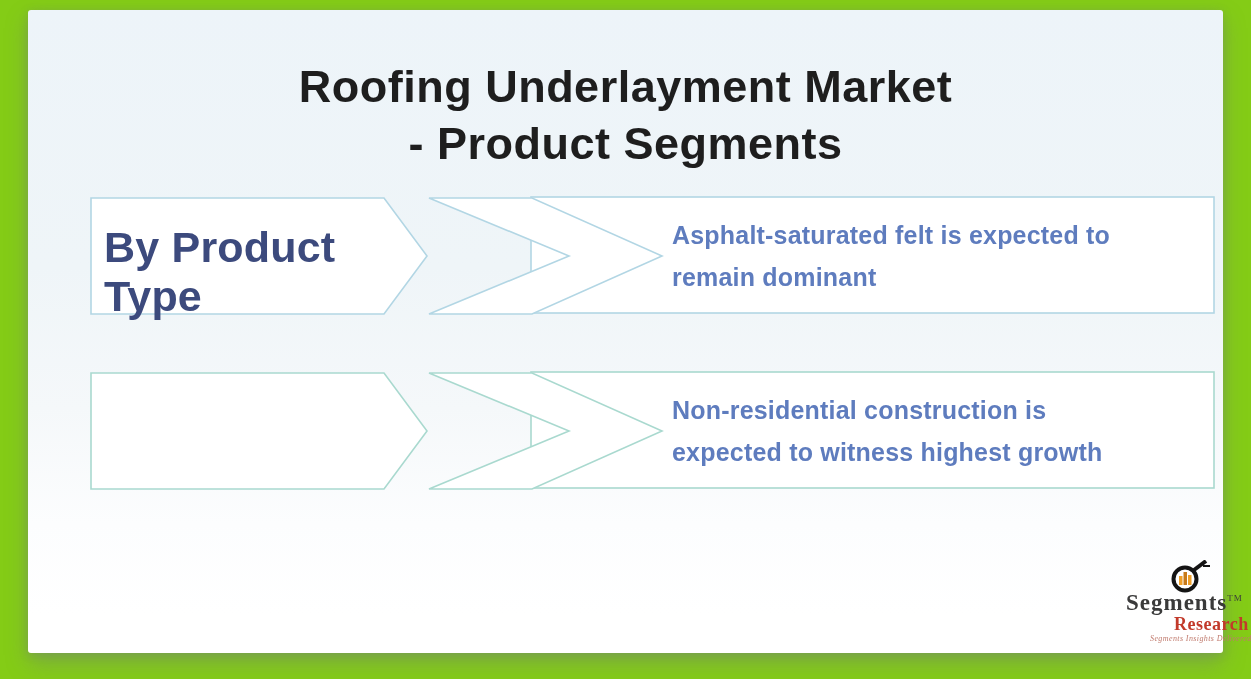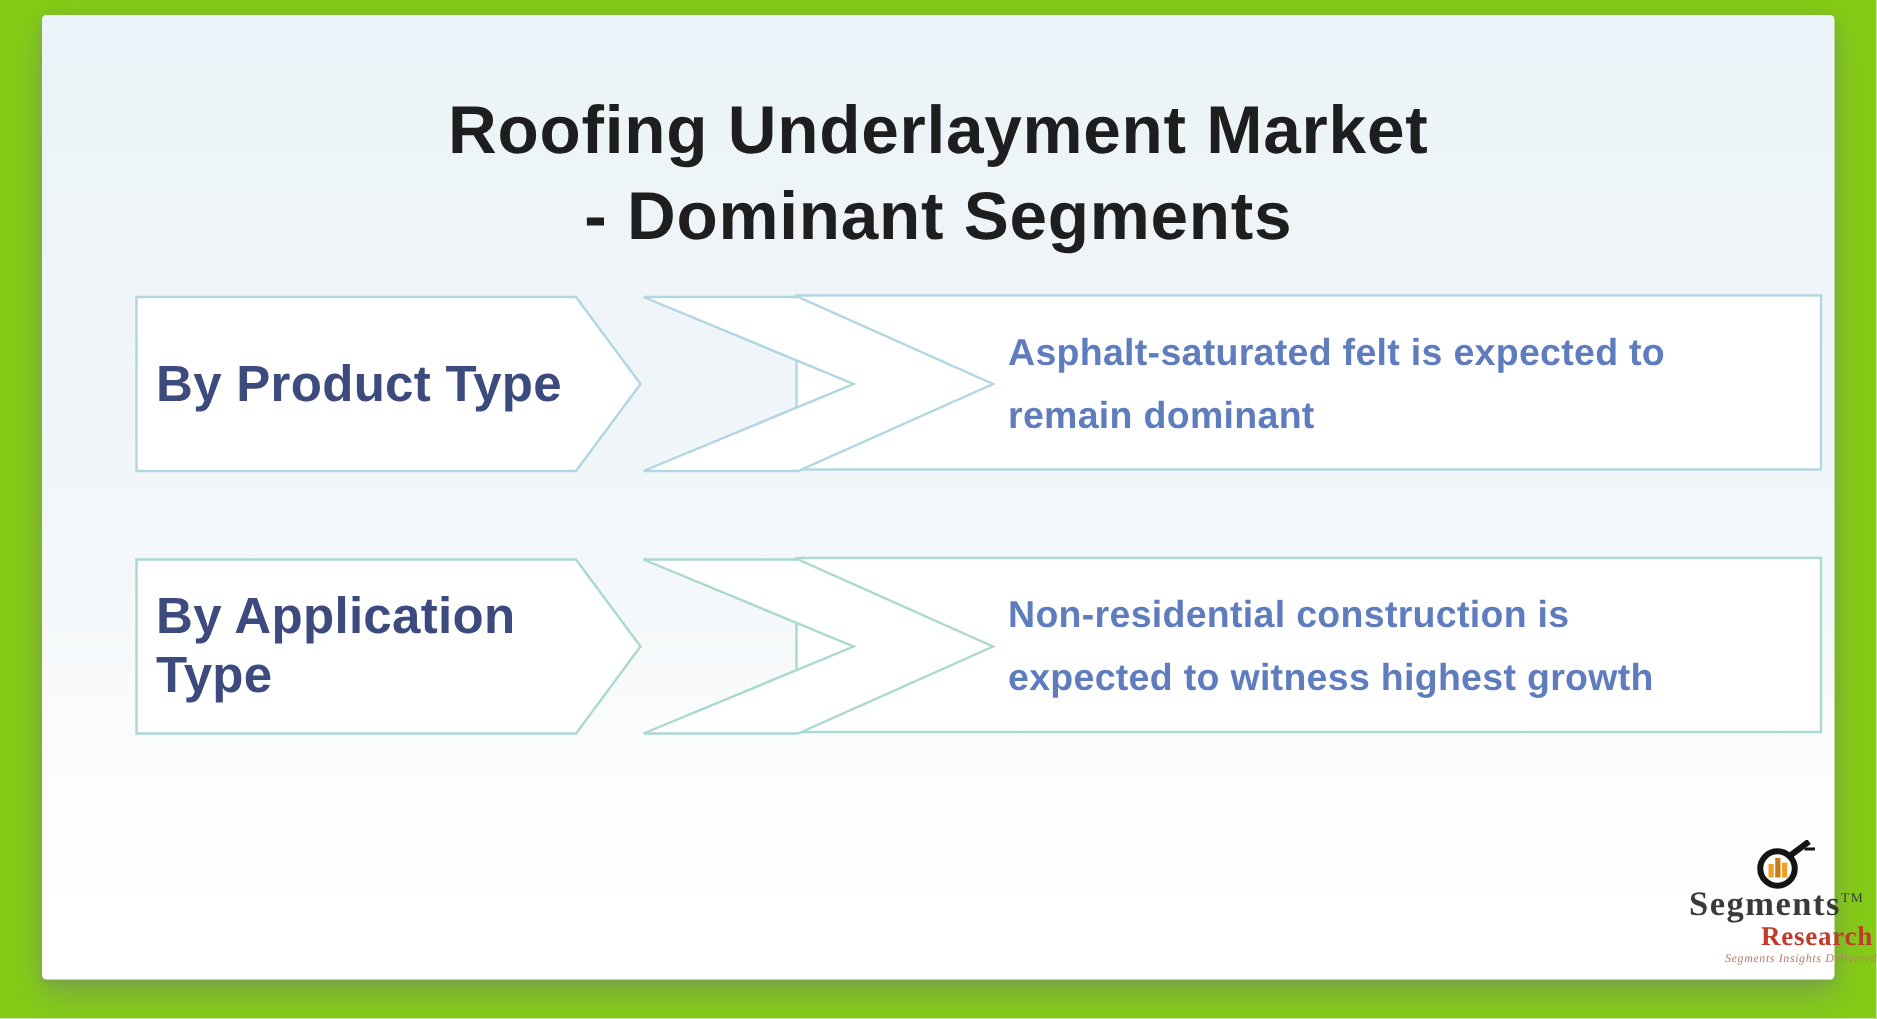--- a/index.html
+++ b/index.html
@@ -16,23 +16,23 @@
 
   .title-block { position:absolute; top:48px; left:0; width:100%; text-align:center;
                  font-size:45px; font-weight:700; color:#1e1e1e; line-height:57px;
                  letter-spacing:.5px; }
 
   .seg-row { position:absolute; left:60px; width:1130px; height:122px; }
   .seg-row.r1 { top:185px; }
   .seg-row.r2 { top:360px; }
   .row-shapes { position:absolute; left:0; top:0; width:1130px; height:122px; }
 
-  .row-label { position:absolute; left:16px; top:0; height:100%; width:320px;
+  .row-label { position:absolute; left:16px; top:16px; height:100%; width:320px;
                display:flex; align-items:center;
-               font-size:34px; font-weight:700; color:#3c4a7d; letter-spacing:.2px; }
+               font-size:43px; font-weight:700; color:#3c4a7d; letter-spacing:.2px; }
 
   .row-desc { position:absolute; left:584px; top:0; width:545px; height:100%;
               display:flex; align-items:center;
               font-size:25px; font-weight:700; color:#5e7cbe; line-height:42px;
               white-space:pre-line; letter-spacing:.2px; }
 
   
   .logo { position:absolute; left:1094px; top:550px; width:140px; height:82px;
           font-family:"Liberation Serif", serif; }
   .logo-icon { position:absolute; left:48px; top:0; }
@@ -45,41 +45,40 @@
                   color:#c07a6d; letter-spacing:.4px; white-space:nowrap; }
 </style>
 </head>
 <body>
 
 <div class="stage">
   <div class="card">
 
     <div class="title-block">
       <div>Roofing Underlayment Market</div>
-      <div>- Dominant Segments</div>
+      <div>- Product Segments</div>
     </div>
 
     <div class="seg-row r1">
       <svg class="row-shapes" viewBox="0 0 1130 122">
         <rect x="443" y="2" width="683" height="116" fill="#ffffff" stroke-width="1.6" stroke="#b2d6e4"></rect>
         <path d="M3,3 H296 L339,61 L296,119 H3 Z" fill="#ffffff" stroke-width="1.6" stroke="#b2d6e4"></path>
         <path d="M341,3 H444 L574,61 L444,119 H341 L481,61 Z" fill="#ffffff" stroke-width="1.6" stroke="#b2d6e4"></path>
       </svg>
       <div class="row-label">By Product Type</div>
       <div class="row-desc">Asphalt-saturated felt is expected to
 remain dominant</div>
     </div>
 
     <div class="seg-row r2">
       <svg class="row-shapes" viewBox="0 0 1130 122">
         <rect x="443" y="2" width="683" height="116" fill="#ffffff" stroke-width="1.6" stroke="#a9d9cf"></rect>
         <path d="M3,3 H296 L339,61 L296,119 H3 Z" fill="#ffffff" stroke-width="1.6" stroke="#a9d9cf"></path>
         <path d="M341,3 H444 L574,61 L444,119 H341 L481,61 Z" fill="#ffffff" stroke-width="1.6" stroke="#a9d9cf"></path>
       </svg>
-      <div class="row-label">By Application Type</div>
       <div class="row-desc">Non-residential construction is
 expected to witness highest growth</div>
     </div>
 
     <div class="logo">
       <svg class="logo-icon" width="42" height="34" viewBox="0 0 42 34">
         <line x1="24" y1="10" x2="36" y2="1" stroke="#141414" stroke-width="4"></line>
         <line x1="33" y1="6" x2="40" y2="6" stroke="#141414" stroke-width="2"></line>
         <circle cx="15" cy="19" r="11.5" fill="#ffffff" stroke="#141414" stroke-width="4"></circle>
         <rect x="9" y="16" width="3.5" height="9" fill="#f0a029"></rect>

